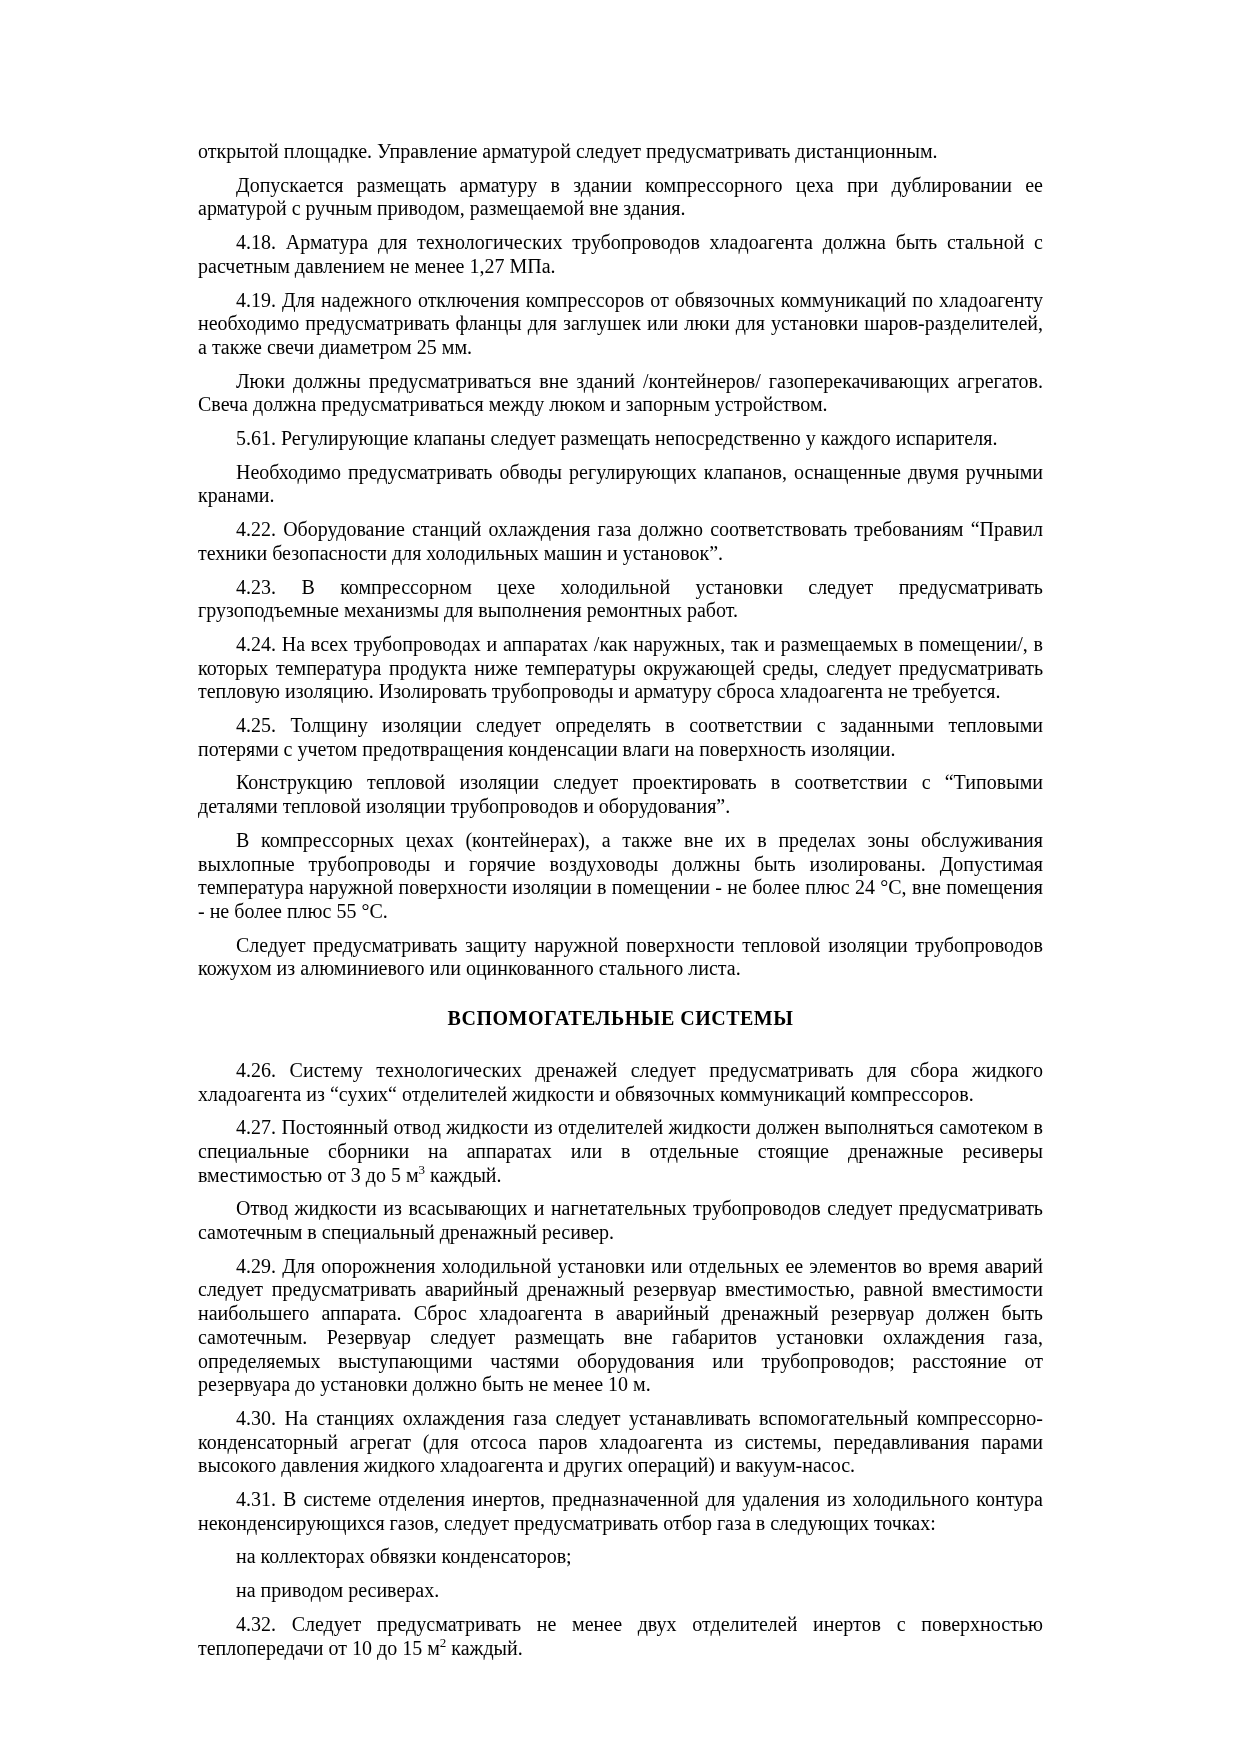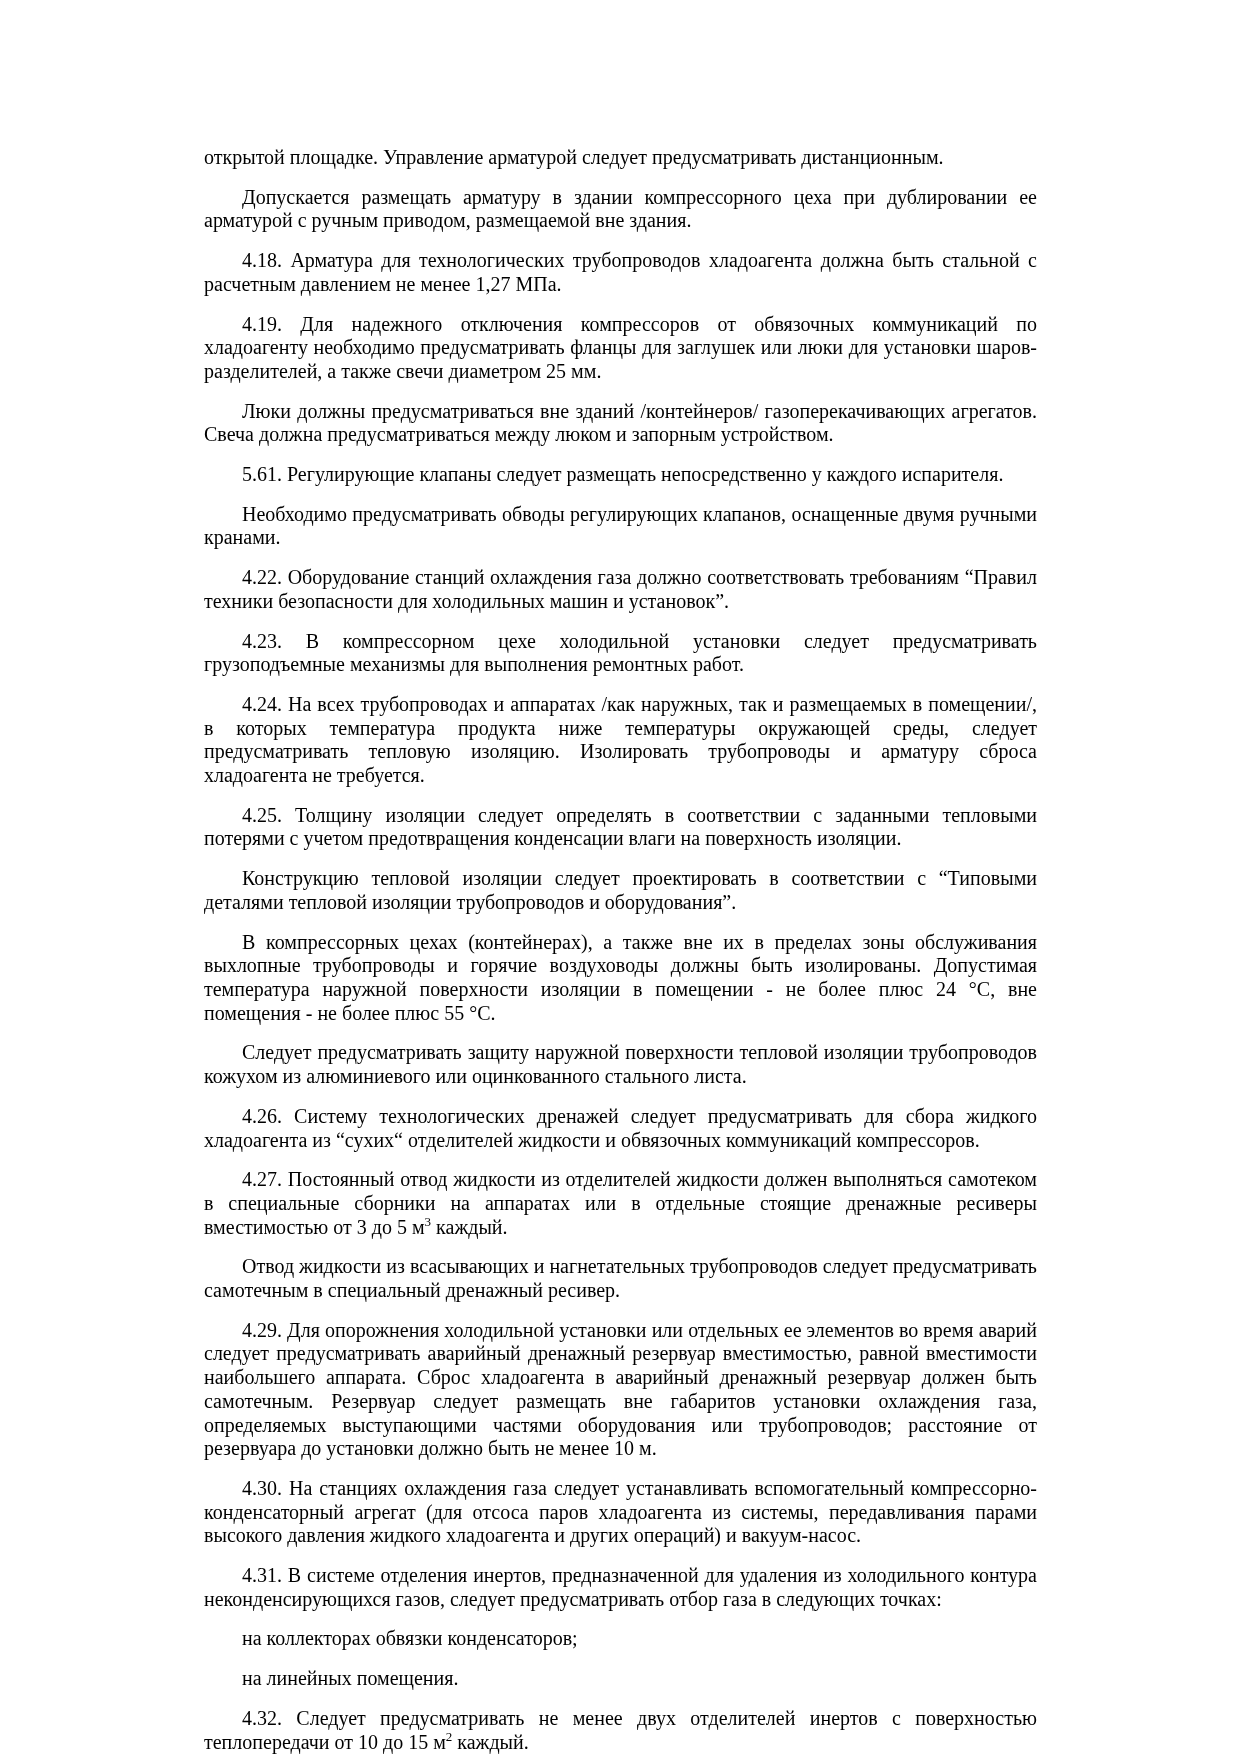--- a/index.html
+++ b/index.html
@@ -17,21 +17,21 @@
     overflow: hidden;
   }
   .doc-body {
     font-family: "Liberation Serif", "DejaVu Serif", serif;
     font-size: 20px;
     line-height: 23.7px;
     color: #000000;
     text-align: justify;
   }
   .doc-body p {
-    margin: 16px;
+    margin: 10px;
     padding: 0;
     text-indent: 38px;
   }
   .doc-body p.noindent {
     text-indent: 0;
   }
   .doc-body h2.heading {
     font-size: 20px;
     font-weight: bold;
     text-align: center;
@@ -57,23 +57,24 @@
       <p class="indent"><span>Люки должны предусматриваться вне зданий /контейнеров/ газоперекачивающих агрегатов. Свеча должна предусматриваться между люком и запорным устройством.</span></p>
       <p class="indent"><span>5.61. Регулирующие клапаны следует размещать непосредственно у каждого испарителя.</span></p>
       <p class="indent"><span>Необходимо предусматривать обводы регулирующих клапанов, оснащенные двумя ручными кранами.</span></p>
       <p class="indent"><span>4.22. Оборудование станций охлаждения газа должно соответствовать требованиям “Правил техники безопасности для холодильных машин и установок”.</span></p>
       <p class="indent"><span>4.23. В компрессорном цехе холодильной установки следует предусматривать грузоподъемные механизмы для выполнения ремонтных работ.</span></p>
       <p class="indent"><span>4.24. На всех трубопроводах и аппаратах /как наружных, так и размещаемых в помещении/, в которых температура продукта ниже температуры окружающей среды, следует предусматривать тепловую изоляцию. Изолировать трубопроводы и арматуру сброса хладоагента не требуется.</span></p>
       <p class="indent"><span>4.25. Толщину изоляции следует определять в соответствии с заданными тепловыми потерями с учетом предотвращения конденсации влаги на поверхность изоляции.</span></p>
       <p class="indent"><span>Конструкцию тепловой изоляции следует проектировать в соответствии с “Типовыми деталями тепловой изоляции трубопроводов и оборудования”.</span></p>
       <p class="indent"><span>В компрессорных цехах (контейнерах), а также вне их в пределах зоны обслуживания выхлопные трубопроводы и горячие воздуховоды должны быть изолированы. Допустимая температура наружной поверхности изоляции в помещении - не более плюс 24 °С, вне помещения - не более плюс 55 °С.</span></p>
       <p class="indent"><span>Следует предусматривать защиту наружной поверхности тепловой изоляции трубопроводов кожухом из алюминиевого или оцинкованного стального листа.</span></p>
+      <h2 class="heading"><span>ВСПОМОГАТЕЛЬНЫЕ СИСТЕМЫ</span></h2>
       <p class="indent"><span>4.26. Систему технологических дренажей следует предусматривать для сбора жидкого хладоагента из “сухих“ отделителей жидкости и обвязочных коммуникаций компрессоров.</span></p>
       <p class="indent"><span>4.27. Постоянный отвод жидкости из отделителей жидкости должен выполняться самотеком в специальные сборники на аппаратах или в отдельные стоящие дренажные ресиверы вместимостью от 3 до 5 м</span><sup>3</sup><span> каждый.</span></p>
       <p class="indent"><span>Отвод жидкости из всасывающих и нагнетательных трубопроводов следует предусматривать самотечным в специальный дренажный ресивер.</span></p>
       <p class="indent"><span>4.29. Для опорожнения холодильной установки или отдельных ее элементов во время аварий следует предусматривать аварийный дренажный резервуар вместимостью, равной вместимости наибольшего аппарата. Сброс хладоагента в аварийный дренажный резервуар должен быть самотечным. Резервуар следует размещать вне габаритов установки охлаждения газа, определяемых выступающими частями оборудования или трубопроводов; расстояние от резервуара до установки должно быть не менее 10 м.</span></p>
       <p class="indent"><span>4.30. На станциях охлаждения газа следует устанавливать вспомогательный компрессорно-конденсаторный агрегат (для отсоса паров хладоагента из системы, передавливания парами высокого давления жидкого хладоагента и других операций) и вакуум-насос.</span></p>
       <p class="indent"><span>4.31. В системе отделения инертов, предназначенной для удаления из холодильного контура неконденсирующихся газов, следует предусматривать отбор газа в следующих точках:</span></p>
       <p class="indent"><span>на коллекторах обвязки конденсаторов;</span></p>
-      <p class="indent"><span>на линейных помещения.</span></p>
+      <p class="indent"><span>на приводом ресиверах.</span></p>
       <p class="indent"><span>4.32. Следует предусматривать не менее двух отделителей инертов с поверхностью теплопередачи от 10 до 15 м</span><sup>2</sup><span> каждый.</span></p>
     </div>
 </div>
 
 </body></html>

